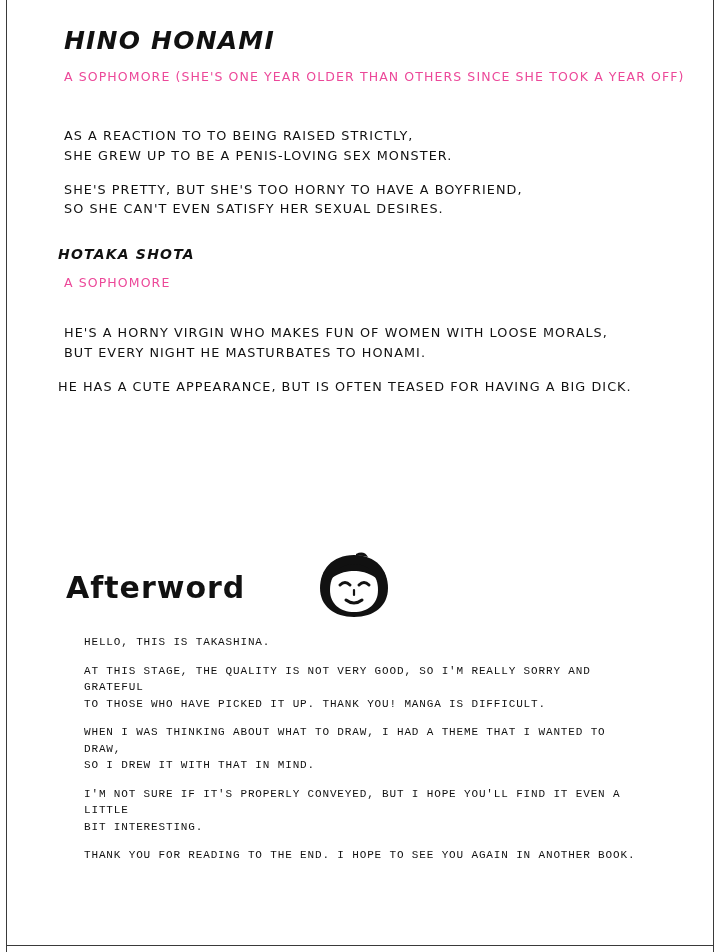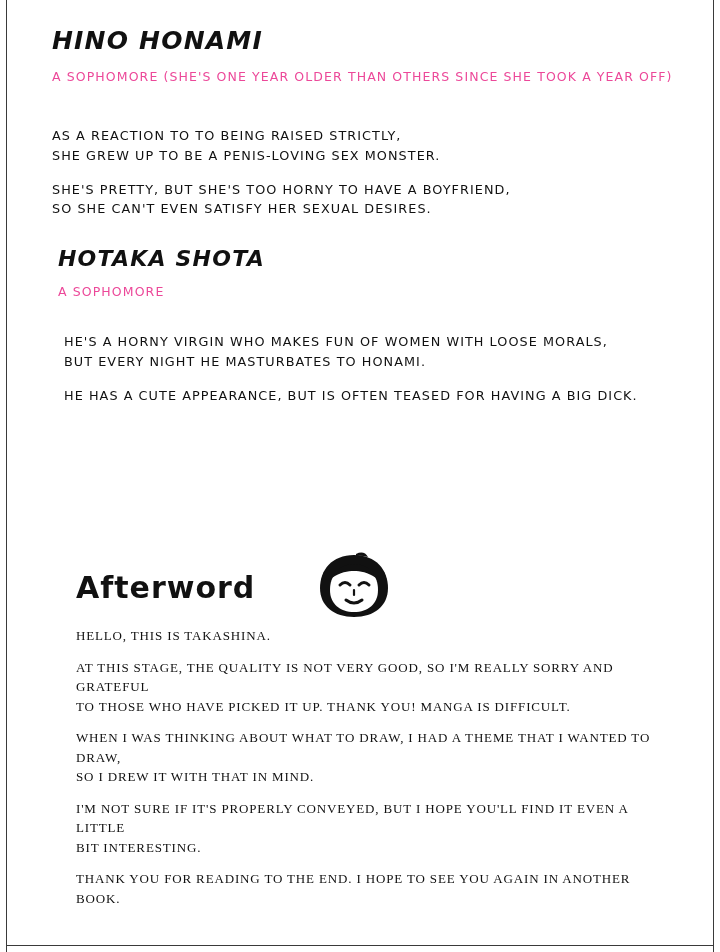--- a/index.html
+++ b/index.html
@@ -47,21 +47,21 @@
 
   .char-name {
     font-family: "DejaVu Sans", sans-serif;
     font-weight: bold;
     font-style: italic;
     letter-spacing: 1.2px;
     color: #111;
     text-transform: uppercase;
   }
   .name-big { font-size: 25px; }
-  .name-mid { font-size: 22px; }
+  .name-mid { font-size: 14px; }
 
   .char-sub {
     font-family: "DejaVu Sans", sans-serif;
     font-size: 12.5px;
     letter-spacing: 1.1px;
     text-transform: uppercase;
     color: #ec4899;
   }
 
   .char-para {
@@ -71,21 +71,21 @@
     line-height: 1.55;
     text-transform: uppercase;
     color: #111;
     margin: 0;
   }
   .char-para + .char-para { margin-top: 14px; }
 
   
   .afterword-title {
     position: absolute;
-    left: 76px;
+    left: 66px;
     top: 570px;
     font-family: "DejaVu Sans", sans-serif;
     font-weight: bold;
     font-size: 30px;
     letter-spacing: 1px;
     color: #111;
   }
 
   .mascot {
     position: absolute;
@@ -95,55 +95,55 @@
     height: 68px;
   }
 
   .afterword-body {
     position: absolute;
     left: 76px;
     top: 626px;
     width: 578px;
   }
   .aw-para {
-    font-family: Liberation Serif, serif;
-    font-size: 13px;
+    font-family: Liberation Mono, monospace;
+    font-size: 11px;
     letter-spacing: 0.85px;
     line-height: 1.5;
     text-transform: uppercase;
     color: #111;
-    margin: 0;
+    margin: 8px;
   }
   .aw-para + .aw-para { margin-top: 12px; }
   .aw-tight { margin-top: 0 !important; }
 </style>
 </head>
 <body>
 
 <div class="page">
 
   <div class="edge-left"></div>
   <div class="edge-right"></div>
   <div class="edge-bottom"></div>
 
-  <div class="char-block" style="left:52px; top:26px; width:640px;">
+  <div class="char-block" style="left:64px; top:26px; width:640px;">
     <div class="char-name name-big">Hino Honami</div>
     <div class="char-sub" style="margin-top:14px;">A sophomore (she's one year older than others since she took a year off)</div>
     <p class="char-para" style="margin-top:42px; white-space:pre-line;">As a reaction to to being raised strictly,
 she grew up to be a penis-loving sex monster.</p>
     <p class="char-para" style="white-space:pre-line;">She's pretty, but she's too horny to have a boyfriend,
 so she can't even satisfy her sexual desires.</p>
   </div>
 
   <div class="char-block" style="left:58px; top:246px; width:640px;">
     <div class="char-name name-mid">Hotaka Shota</div>
-    <div class="char-sub" style="margin-top:13px; ">A sophomore</div>
+    <div class="char-sub" style="margin-top:13px; margin-left:6px;">A sophomore</div>
     <p class="char-para" style="margin-top:33px; margin-left:6px; white-space:pre-line;">He's a horny virgin who makes fun of women with loose morals,
 but every night he masturbates to Honami.</p>
-    <p class="char-para" style="margin-left:6px; white-space:pre-line;">He has a cute appearance, but is often teased for having a big dick.</p>
+    <p class="char-para" style="white-space:pre-line;">He has a cute appearance, but is often teased for having a big dick.</p>
   </div>
 
   <div class="afterword-title">Afterword</div>
 
   <svg class="mascot" viewBox="0 0 84 68">
 
     <path d="M42 3 C20 3 8 18 8 36 C8 54 22 65 42 65 C62 65 76 54 76 36 C76 18 64 3 42 3 Z" fill="#111111"></path>
 
     <path d="M42 14 C26 14 18 24 18 38 C18 52 28 60 42 60 C56 60 66 52 66 38 C66 24 58 14 42 14 Z" fill="#ffffff"></path>
 

